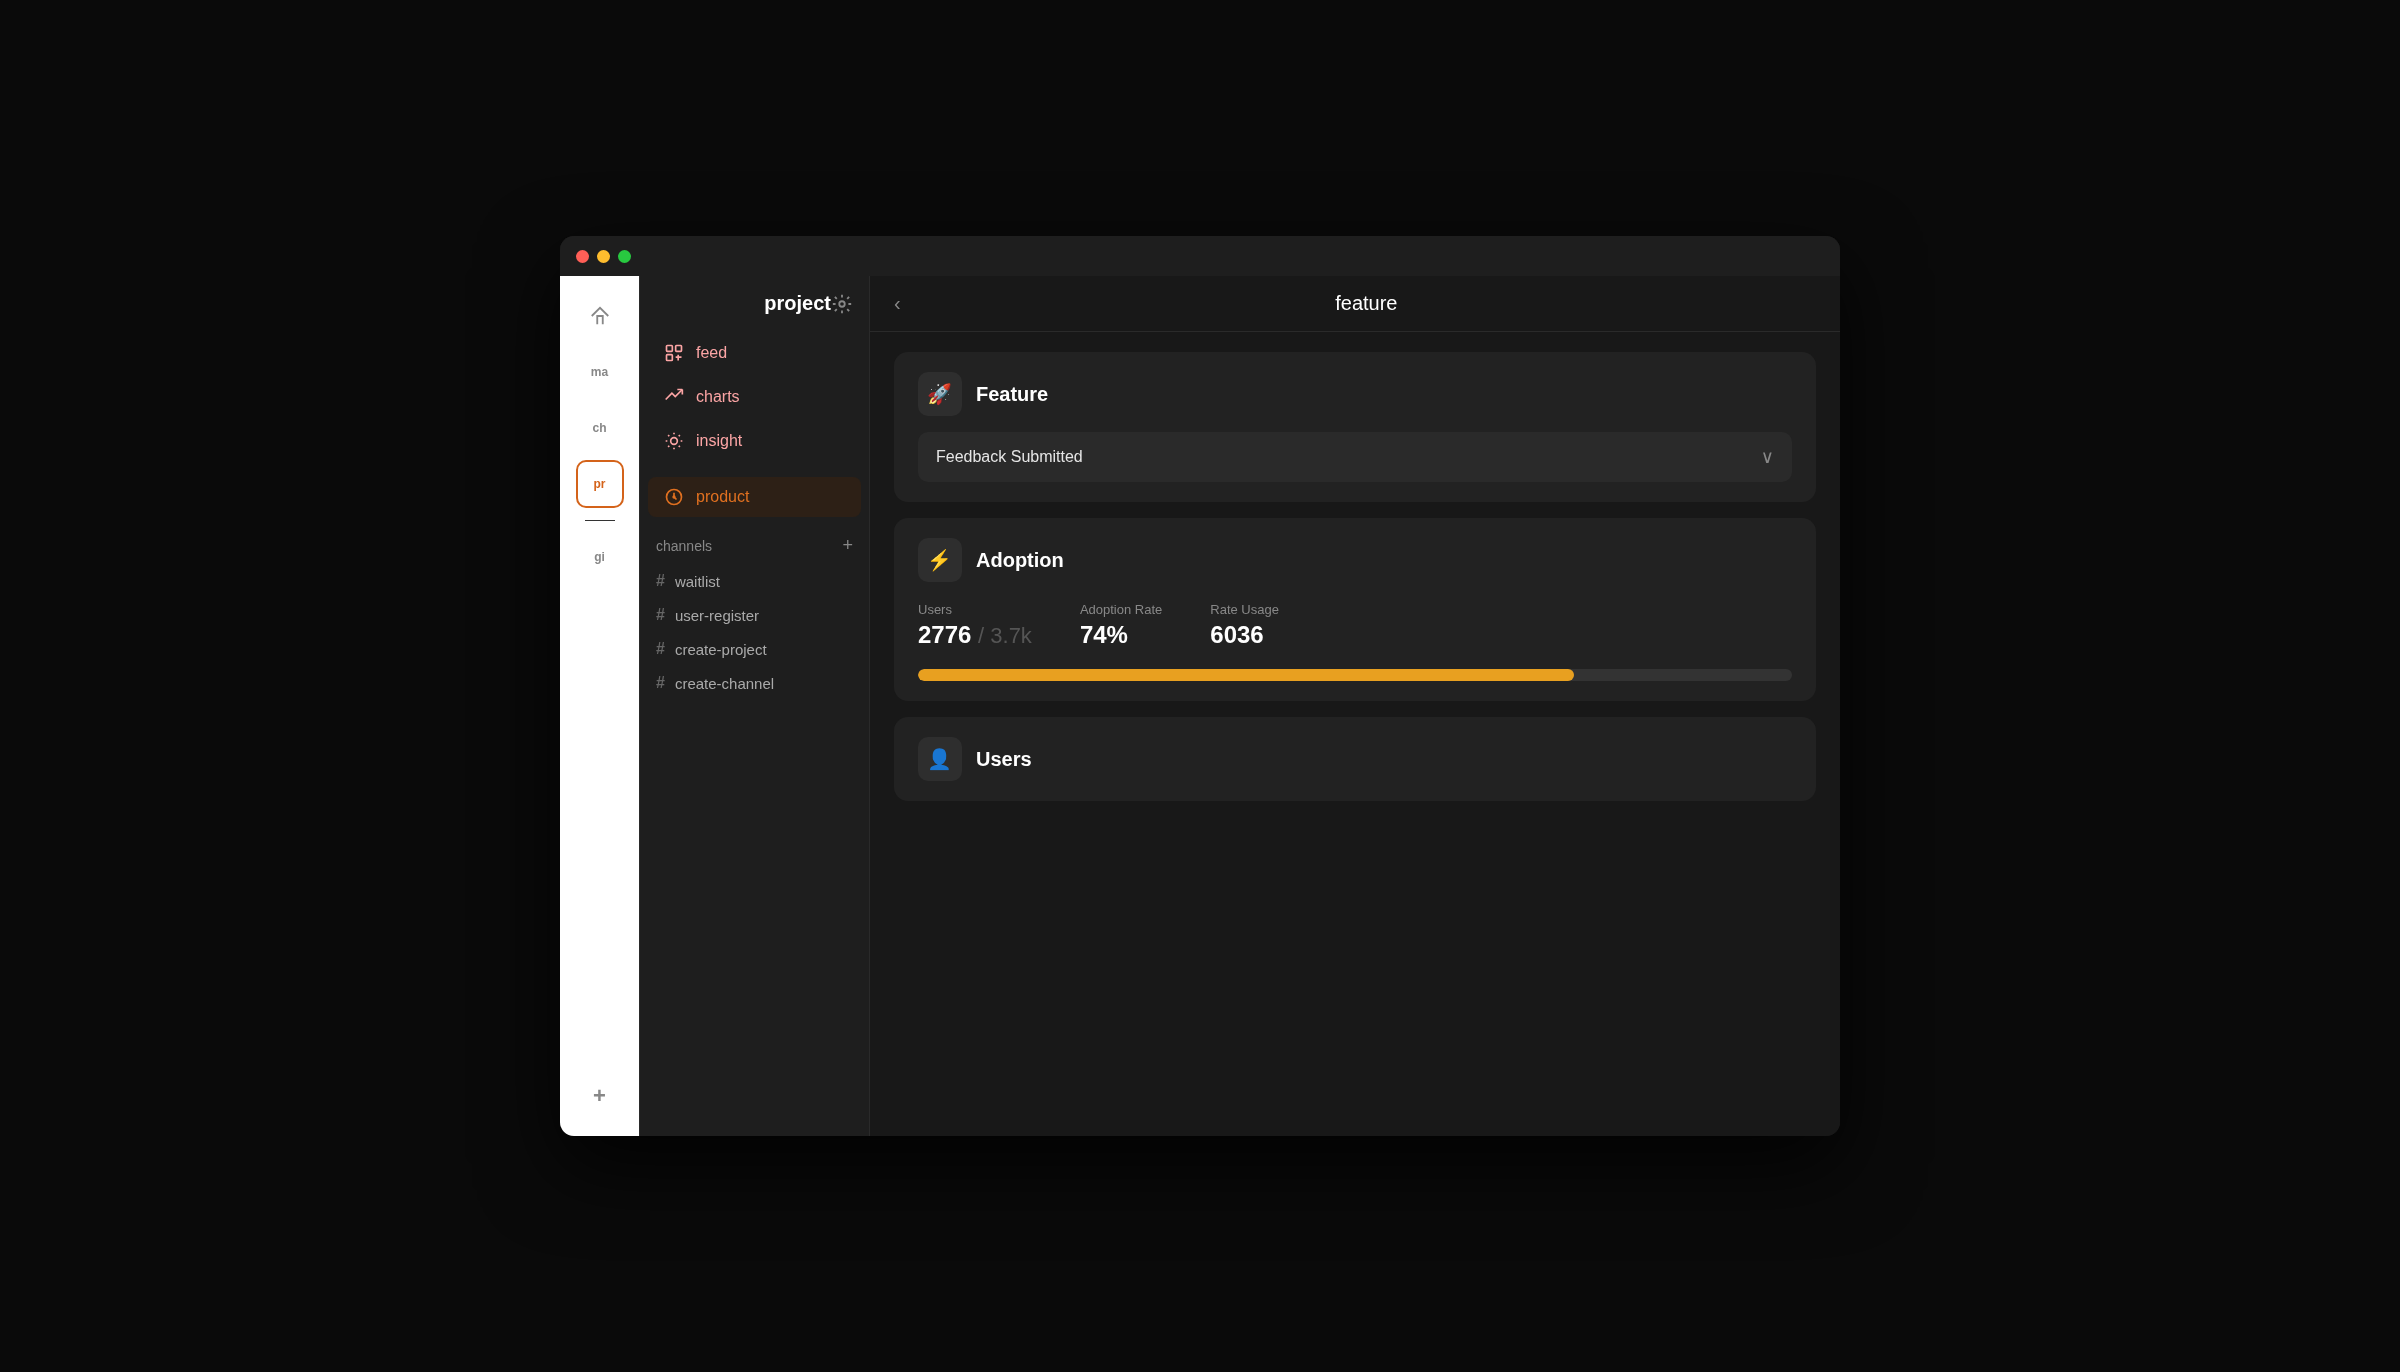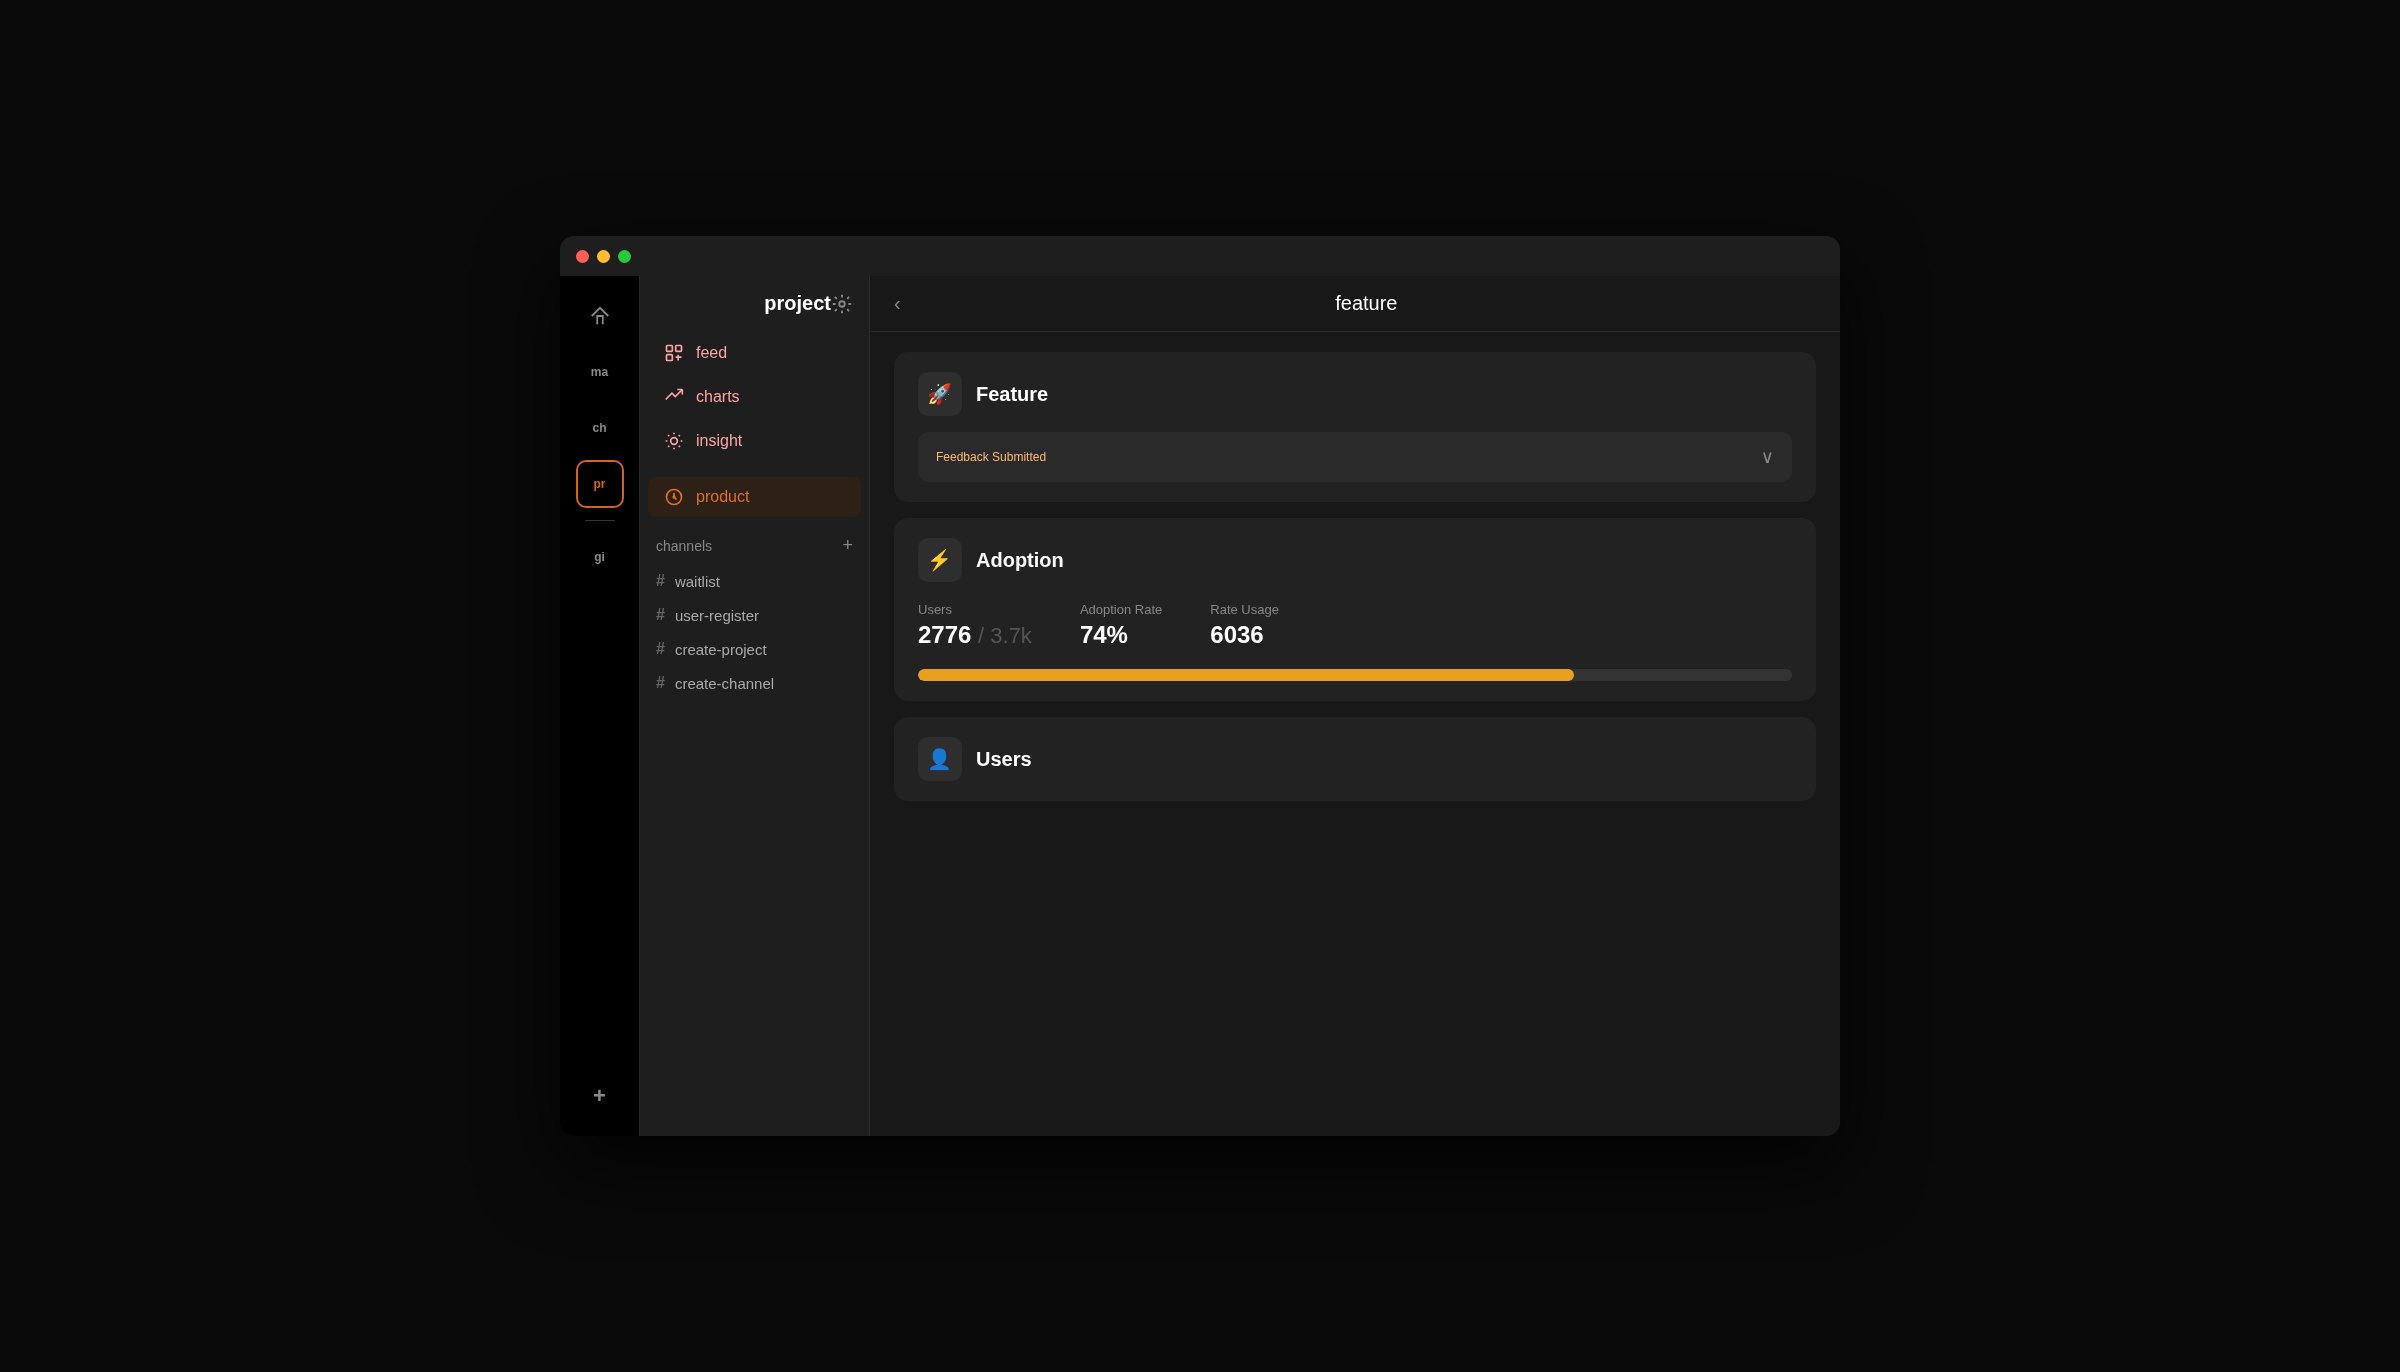--- a/index.html
+++ b/index.html
@@ -46,21 +46,21 @@
 
     .main-area {
       display: flex;
       flex: 1;
       overflow: hidden;
     }
 
     
     .icon-sidebar {
       width: 80px;
-      background: #000000;
+      background: #ffffff;
       display: flex;
       flex-direction: column;
       align-items: center;
       padding: 16px 0;
       gap: 8px;
       border-right: 1px solid #2a2a2a;
     }
 
     .icon-sidebar-item {
       width: 48px;
@@ -265,22 +265,22 @@
       display: flex;
       align-items: center;
       justify-content: space-between;
       background: #2a2a2a;
       border-radius: 10px;
       padding: 14px 18px;
       margin-top: 16px;
     }
 
     .feedback-label {
-      color: #fdba74;
-      font-size: 12px;
+      color: #e5e5e5;
+      font-size: 16px;
       font-weight: 500;
     }
 
     .chevron-down {
       color: #888;
       font-size: 18px;
     }
 
     
     .adoption-header {

